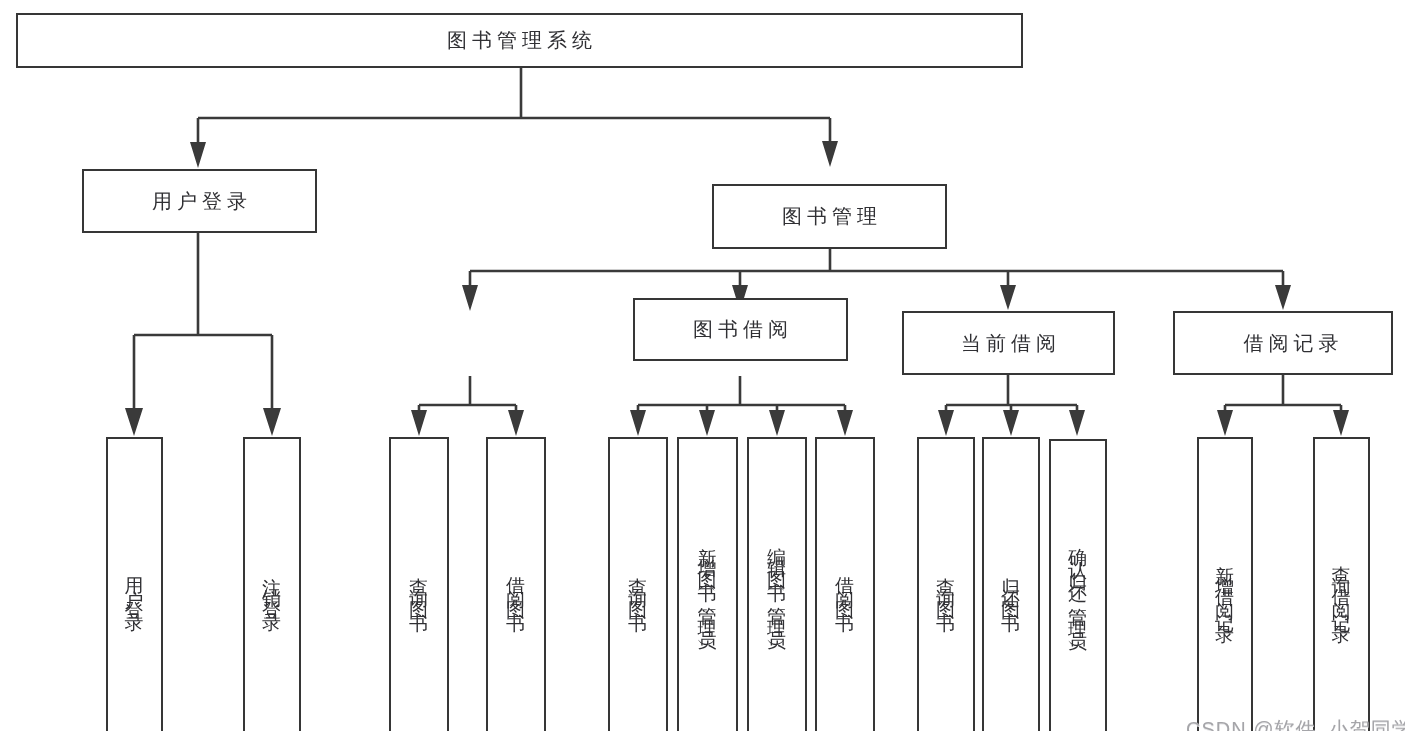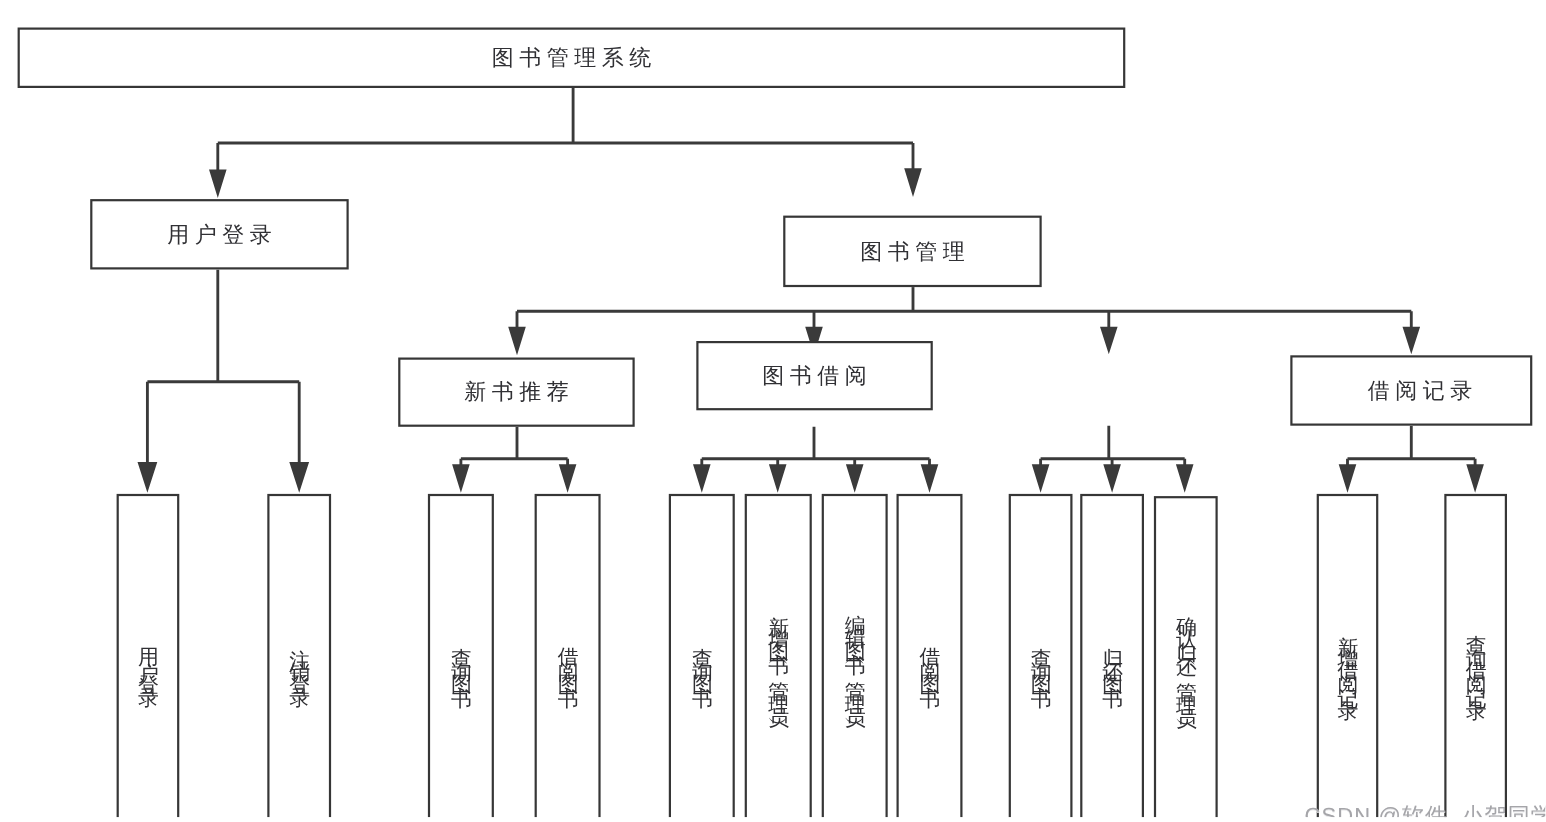--- a/index.html
+++ b/index.html
@@ -7,21 +7,20 @@
     padding: 0;
     background: #ffffff;
     font-family: "Liberation Sans", "DejaVu Sans", sans-serif;
   }
   #stage {
     position: relative;
     width: 1405px;
     height: 731px;
     background: #ffffff;
     overflow: hidden;
-    margin-top: 12px;
   }
   #connectors {
     position: absolute;
     left: 0;
     top: 0;
     width: 1405px;
     height: 747px;
   }
   #connectors path.wire {
     fill: none;
@@ -94,22 +93,22 @@
 
     <path class="wire" d="M1283 375 V405 M1225 405 H1341 M1225 405 V412 M1341 405 V412"></path>
     <path class="ah" d="M1217 410 L1233 410 L1225 436 Z M1333 410 L1349 410 L1341 436 Z"></path>
   </svg>
 
   <div class="node hnode" style="left:16px; top:13px; width:1007px; height:55px;">图书管理系统</div>
 
   <div class="node hnode" style="left:82px; top:169px; width:235px; height:64px;">用户登录</div>
   <div class="node hnode" style="left:712px; top:184px; width:235px; height:65px;">图书管理</div>
 
-  <div class="node hnode" style="left:362px; top:313px; width:215px; height:63px;">新书推荐</div>
   <div class="node hnode" style="left:633px; top:298px; width:215px; height:63px;">图书借阅</div>
+  <div class="node hnode" style="left:902px; top:311px; width:213px; height:64px;">当前借阅</div>
   <div class="node hnode" style="left:1173px; top:311px; width:220px; height:64px;padding-left:16px;">借阅记录</div>
 
   <div class="node vnode" style="left:106px; top:437px; width:57px; height:298px;">
     <span>用户登录</span>
   </div>
   <div class="node vnode" style="left:243px; top:437px; width:58px; height:298px;">
     <span>注销登录</span>
   </div>
 
   <div class="node vnode" style="left:389px; top:437px; width:60px; height:298px;">

